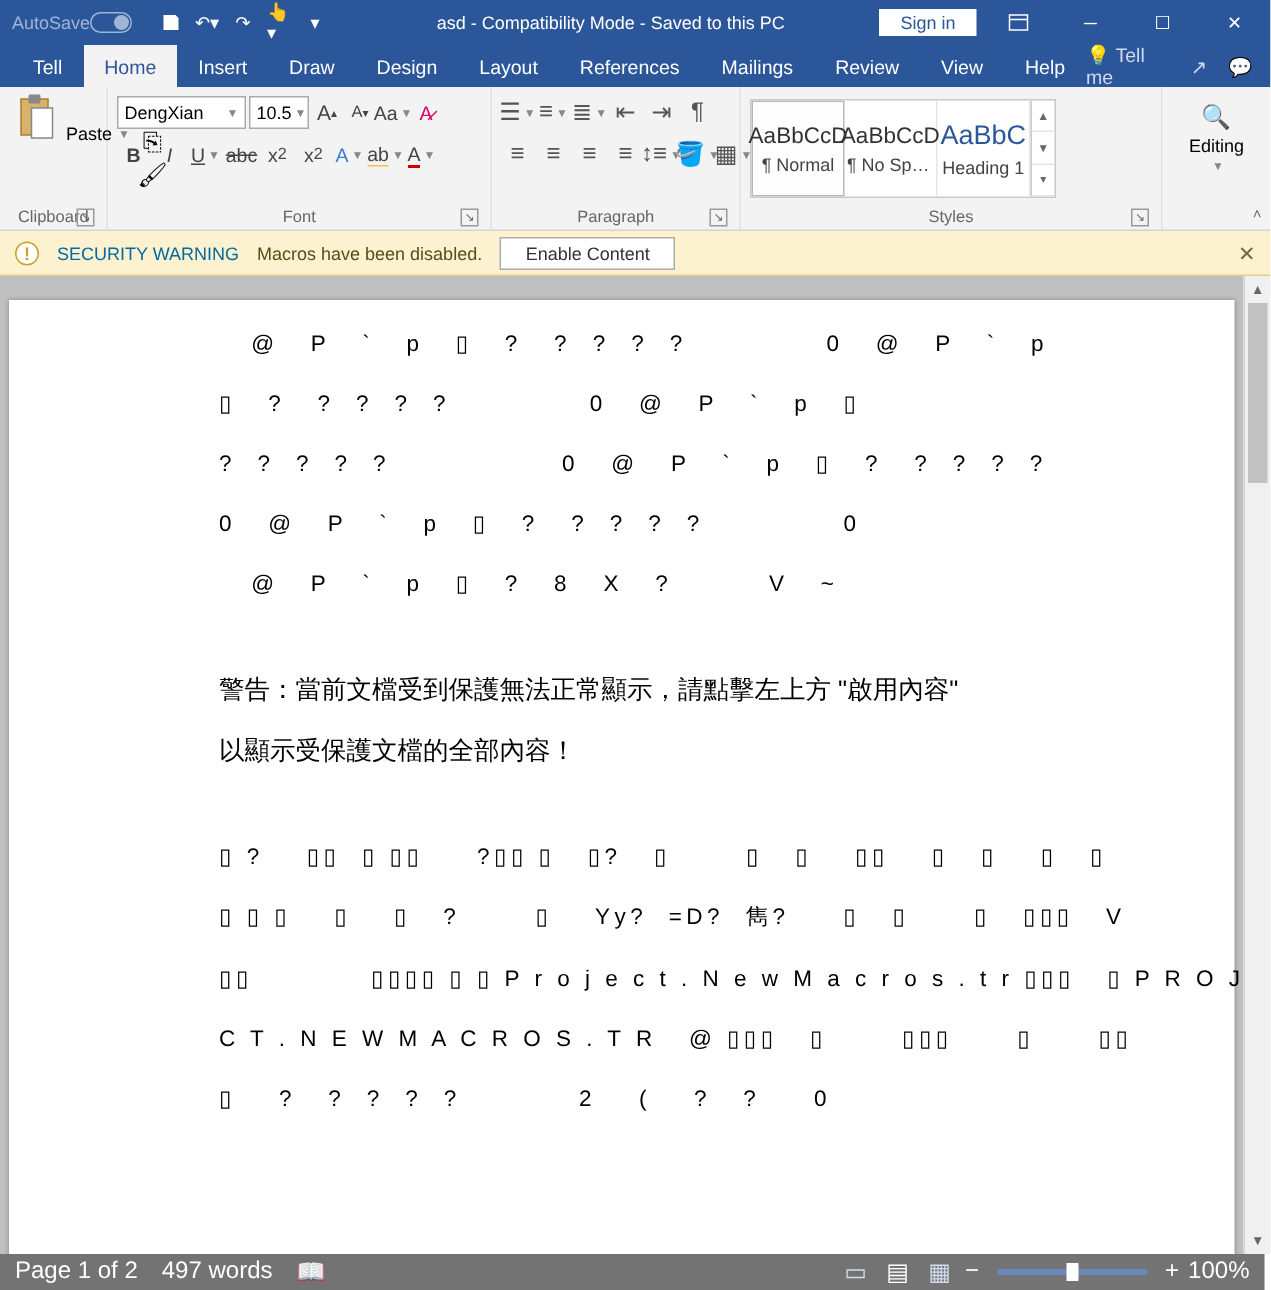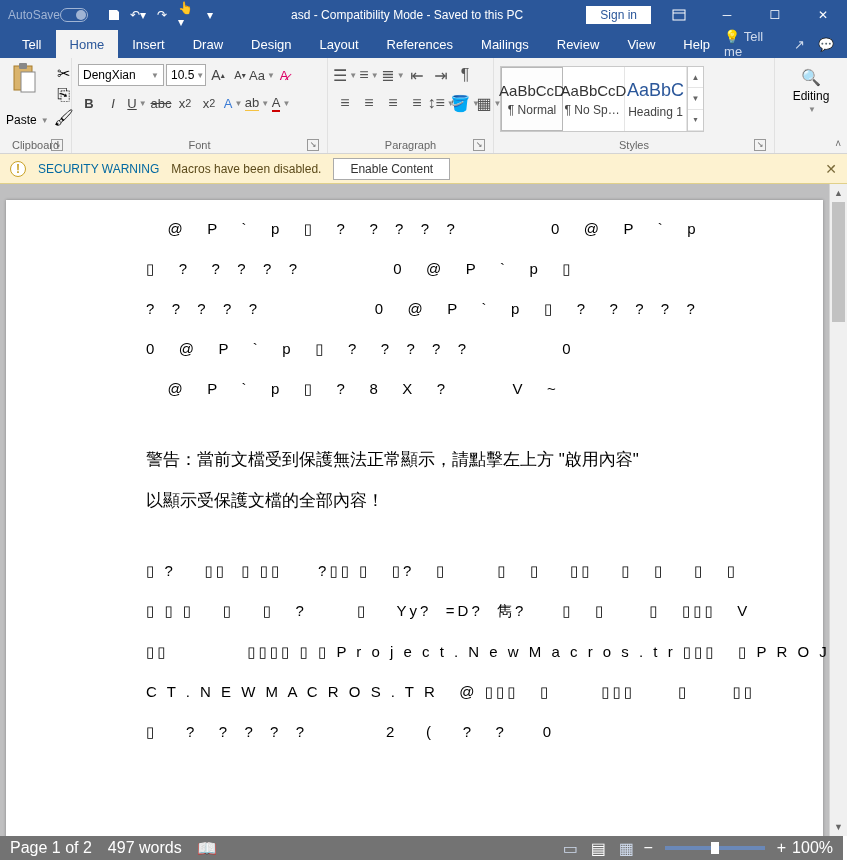--- a/index.html
+++ b/index.html
@@ -16,21 +16,21 @@
 .winbtn{width:40px;height:30px;display:flex;align-items:center;justify-content:center;cursor:pointer;color:#fff}
 .tabs{height:28px;background:#2b579a;display:flex;align-items:stretch;color:#fff;font-size:13px;padding-left:8px}
 .tab{padding:0 14px;display:flex;align-items:center;cursor:pointer}
 .tab.active{background:#f3f3f3;color:#2b579a}
 .tabs-right{margin-left:auto;display:flex;align-items:center;gap:14px;padding-right:12px;color:#cfdaec}
 .ribbon{height:96px;background:#f3f3f3;border-bottom:1px solid #d4d4d4;display:flex;position:relative}
 .ribbon-group{border-right:1px solid #e1e1e1;display:flex;flex-direction:column;padding:2px 6px 0}
 .ribbon-group-body{flex:1;display:flex;align-items:flex-start}
 .ribbon-group-label{font-size:11px;color:#666;text-align:center;padding:2px 0;position:relative}
 .dialog-launcher{position:absolute;right:2px;bottom:2px;width:12px;height:12px;border:1px solid #999;font-size:8px;line-height:10px;text-align:center;color:#666;cursor:pointer}
-.clipboard-main{display:flex;flex-direction:column;align-items:flex-start;gap:17px}
+.clipboard-main{display:flex;flex-direction:row;align-items:flex-end;gap:2px}
 .paste-icon{width:36px;height:36px;display:flex;align-items:center;justify-content:center}
 .paste-svg{width:28px;height:32px}
 .paste-lbl{font-size:12px;display:flex;align-items:center;gap:2px}
 .side-icons{display:flex;flex-direction:column;gap:4px;margin-left:6px;margin-top:4px}
 .small-icon{width:18px;height:18px;cursor:pointer;display:flex;align-items:center;justify-content:center}
 .font-top{display:flex;gap:2px;align-items:center;margin-bottom:6px}
 .font-name{width:86px;height:22px;border:1px solid #ababab;background:#fff;font-size:12px;padding:0 4px;display:flex;align-items:center;justify-content:space-between}
 .font-size{width:40px;height:22px;border:1px solid #ababab;background:#fff;font-size:12px;padding:0 4px;display:flex;align-items:center;justify-content:space-between}
 .fbtn{width:20px;height:22px;display:flex;align-items:center;justify-content:center;cursor:pointer;font-size:13px;color:#444}
 .font-bot{display:flex;gap:2px;align-items:center}

